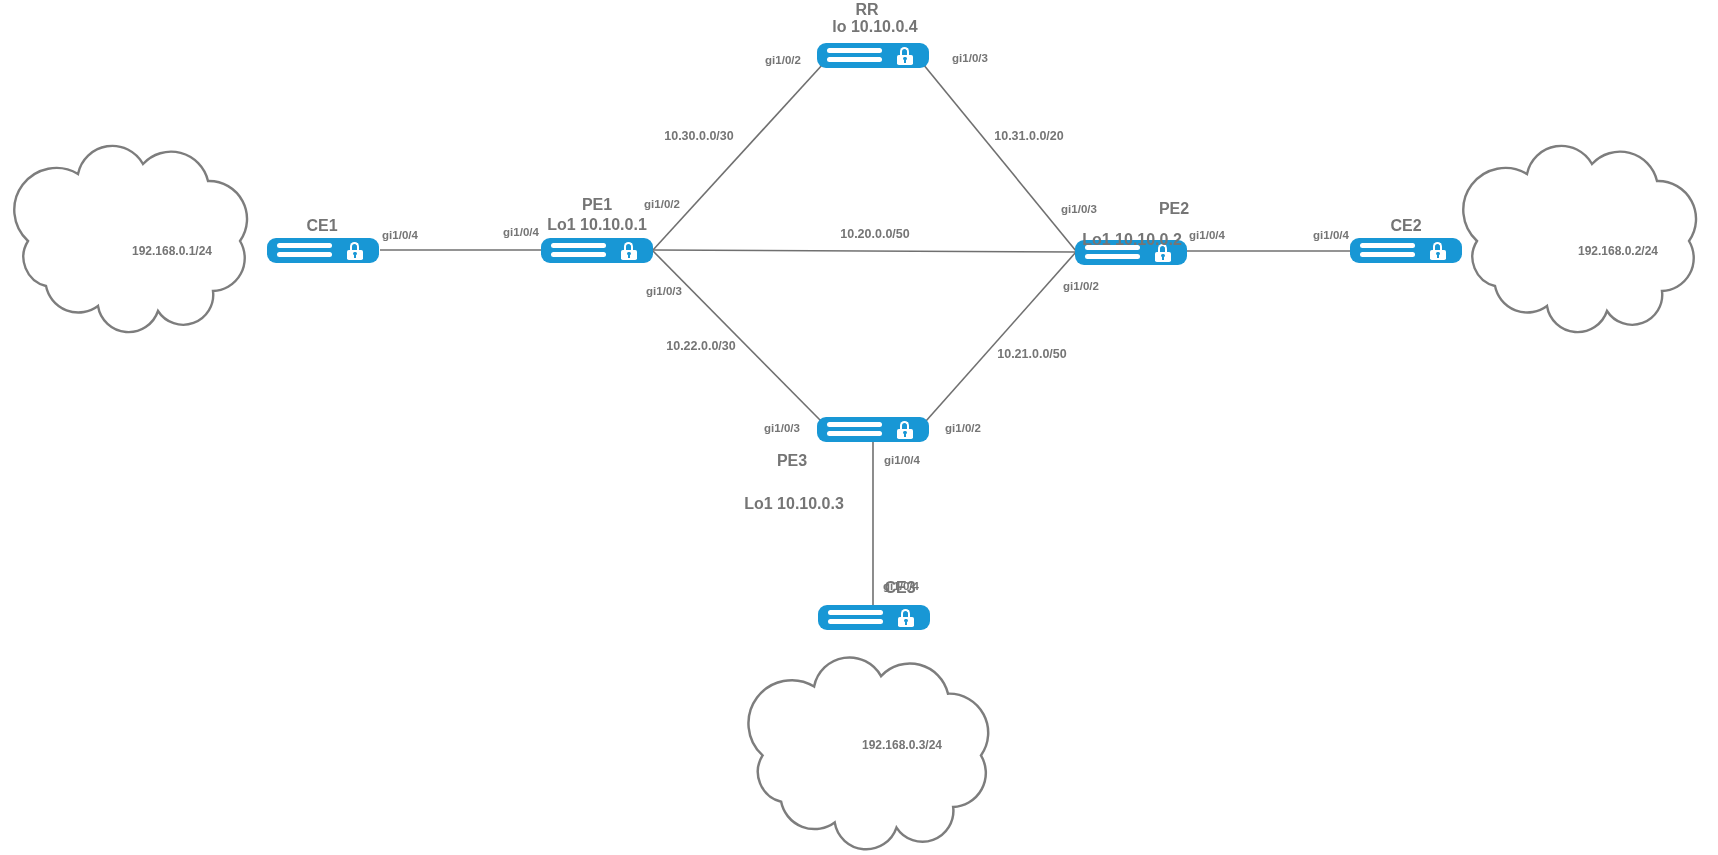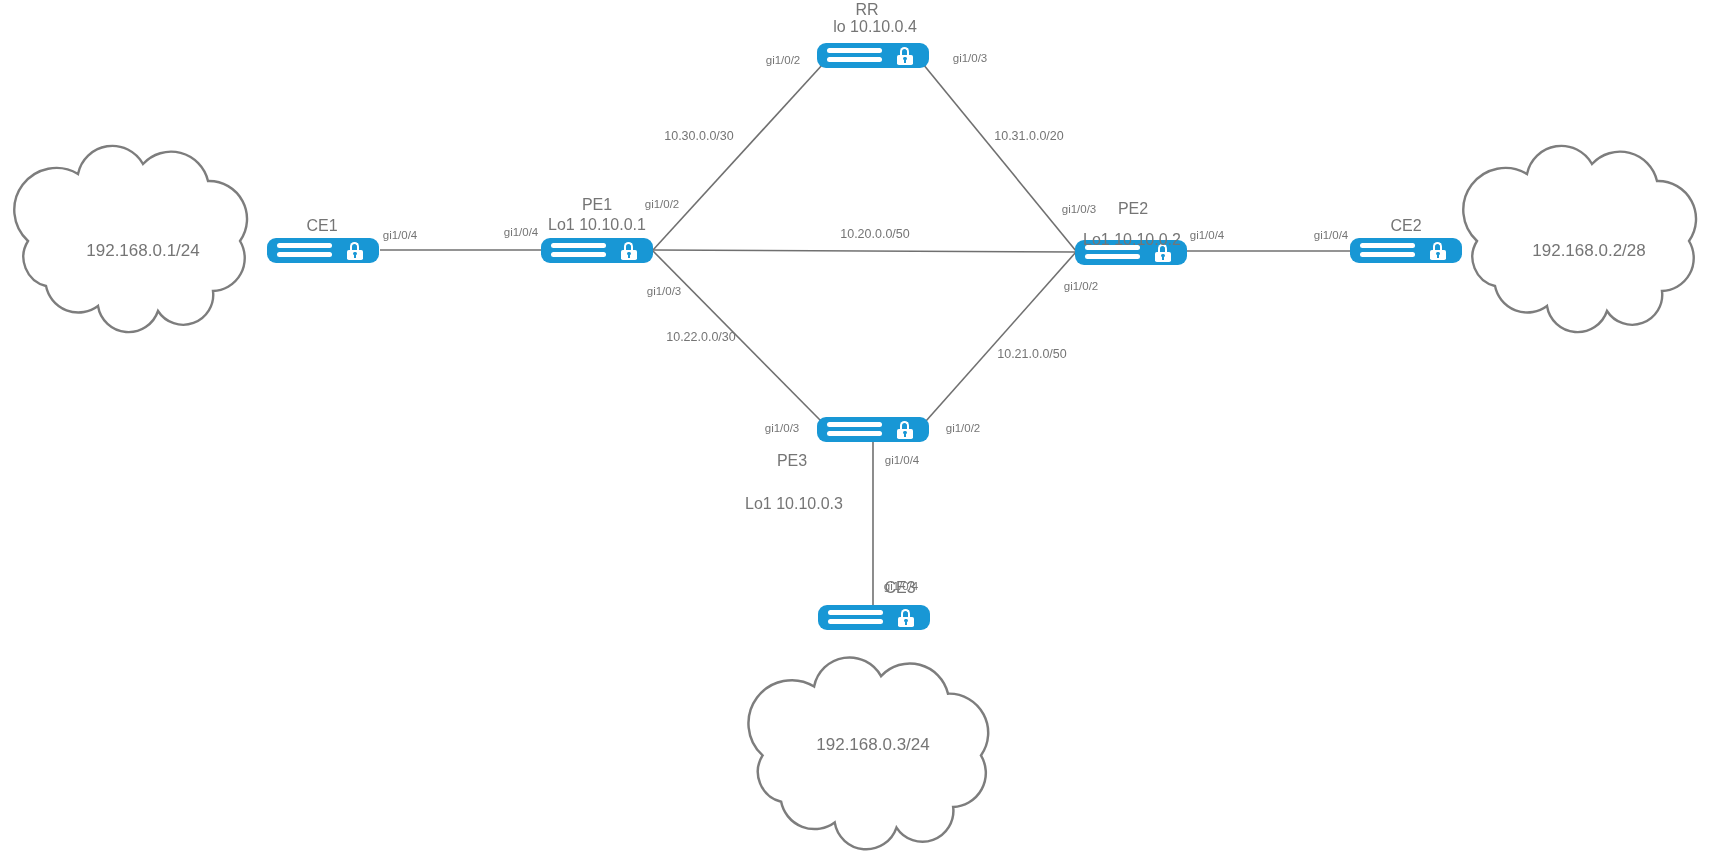--- a/index.html
+++ b/index.html
@@ -26,26 +26,26 @@
   .lock{position:absolute;left:80px;top:3.5px;width:16px;height:18px;}
   .lock .shackle{
     position:absolute;left:3.4px;top:0;width:9px;height:9.5px;box-sizing:border-box;
     border:2.6px solid #fff;border-bottom:none;border-radius:5px 5px 0 0;
   }
   .lock .lbody{position:absolute;left:0;bottom:0;width:16px;height:9.5px;background:#fff;border-radius:1.8px;}
   .lock .keyhole{position:absolute;left:6.4px;top:1.8px;width:3.4px;height:3.4px;background:var(--router-blue);border-radius:50%;}
   .lock .keystem{position:absolute;left:7.4px;top:4.8px;width:1.5px;height:3px;background:var(--router-blue);}
   .lbl{
     position:absolute;transform:translate(-50%,-50%);
-    color:var(--text-gray);font-weight:normal;white-space:nowrap;z-index:4;
+    color:var(--text-gray);font-weight:bold;white-space:nowrap;z-index:4;
   }
   .lbl-title{font-size:16px;}
   .lbl-if{font-size:11.5px;}
   .lbl-net{font-size:12.5px;}
-  .lbl-cloud{font-size:17px;}
+  .lbl-cloud{font-size:12px;margin-left:29px;}
 </style>
 </head>
 <body>
 
 <div id="canvas">
 
   <svg id="wires" viewBox="0 0 1718 855">
     <defs>
       <path id="cloudPath" d="M 20 115
         A 42 42 0 0 1 70 48
@@ -148,21 +148,21 @@
           <span class="keyhole"></span>
           <span class="keystem"></span>
         </span>
       </span>
   </div>
 
   <div class="lbl lbl-title" style="left:867px;top:10px">RR</div>
   <div class="lbl lbl-title" style="left:875px;top:27px">lo 10.10.0.4</div>
   <div class="lbl lbl-title" style="left:597px;top:205px">PE1</div>
   <div class="lbl lbl-title" style="left:597px;top:225px">Lo1 10.10.0.1</div>
-  <div class="lbl lbl-title" style="left:1133px;top:209px">PE2</div>
+  <div class="lbl lbl-title" style="left:1174px;top:209px">PE2</div>
   <div class="lbl lbl-title" style="left:1132px;top:240px">Lo1 10.10.0.2</div>
   <div class="lbl lbl-title" style="left:792px;top:461px">PE3</div>
   <div class="lbl lbl-title" style="left:794px;top:504px">Lo1 10.10.0.3</div>
   <div class="lbl lbl-title" style="left:322px;top:226px">CE1</div>
   <div class="lbl lbl-title" style="left:1406px;top:226px">CE2</div>
   <div class="lbl lbl-title" style="left:900px;top:588px">CE3</div>
 
   <div class="lbl lbl-if" style="left:783px;top:60px">gi1/0/2</div>
   <div class="lbl lbl-if" style="left:970px;top:58px">gi1/0/3</div>
   <div class="lbl lbl-if" style="left:662px;top:204px">gi1/0/2</div>
@@ -174,20 +174,20 @@
   <div class="lbl lbl-if" style="left:782px;top:428px">gi1/0/3</div>
   <div class="lbl lbl-if" style="left:963px;top:428px">gi1/0/2</div>
   <div class="lbl lbl-if" style="left:902px;top:460px">gi1/0/4</div>
   <div class="lbl lbl-if" style="left:400px;top:235px">gi1/0/4</div>
   <div class="lbl lbl-if" style="left:1331px;top:235px">gi1/0/4</div>
   <div class="lbl lbl-if" style="left:901px;top:586px">gi1/0/4</div>
 
   <div class="lbl lbl-net" style="left:699px;top:136px">10.30.0.0/30</div>
   <div class="lbl lbl-net" style="left:1029px;top:136px">10.31.0.0/20</div>
   <div class="lbl lbl-net" style="left:875px;top:234px">10.20.0.0/50</div>
-  <div class="lbl lbl-net" style="left:701px;top:337px">10.22.0.0/30</div>
+  <div class="lbl lbl-net" style="left:701px;top:346px">10.22.0.0/30</div>
   <div class="lbl lbl-net" style="left:1032px;top:354px">10.21.0.0/50</div>
 
   <div class="lbl lbl-cloud" style="left:143px;top:251px">192.168.0.1/24</div>
-  <div class="lbl lbl-cloud" style="left:1589px;top:251px">192.168.0.2/28</div>
+  <div class="lbl lbl-cloud" style="left:1589px;top:251px">192.168.0.2/24</div>
   <div class="lbl lbl-cloud" style="left:873px;top:745px">192.168.0.3/24</div>
 
 </div>
 
 </body></html>

